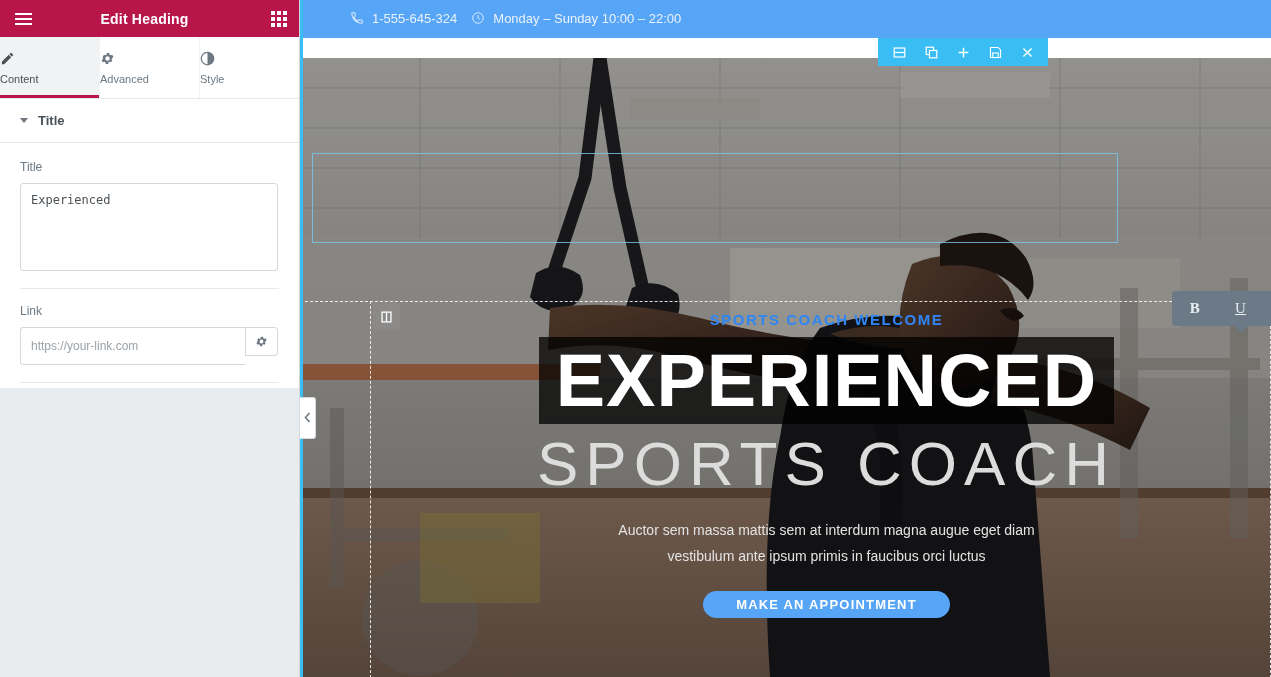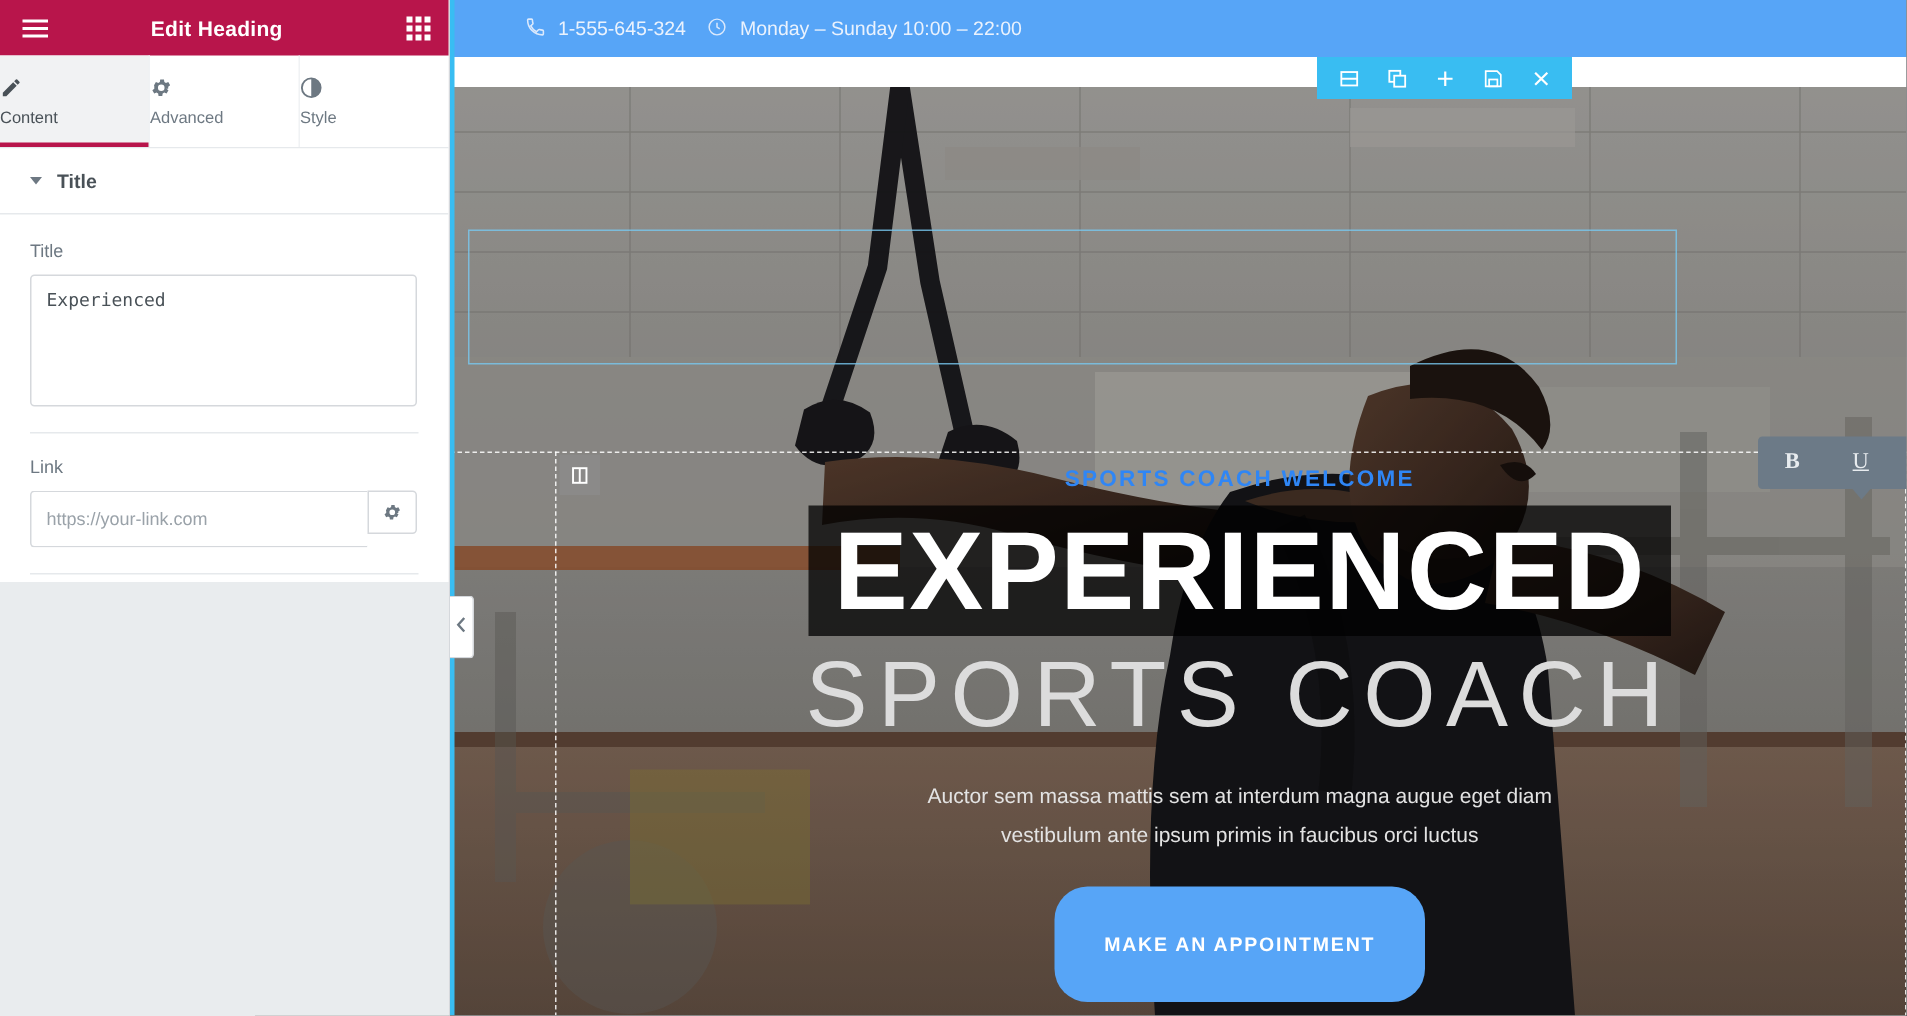--- a/index.html
+++ b/index.html
@@ -198,21 +198,21 @@
 
   .h-sub {
     font-size: 62px; font-weight: 300; letter-spacing: 7px; line-height: 1.1;
     color: #dcdcdc; margin-top: 12px;
   }
   .hero-para {
     font-size: 14px; line-height: 26px; color: #e3e3e3; margin-top: 19px;
   }
   .cta {
     display: inline-block; margin-top: 22px; background: #57a5f7; color: #fff;
-    border: none; border-radius: 22px; padding: 31px 33px;
+    border: none; border-radius: 22px; padding: 6px 33px;
     font-size: 13px; font-weight: bold; letter-spacing: 1.2px; cursor: pointer;
     font-family: "Liberation Sans", sans-serif;
   }
 
   
   .rt-toolbar {
     position: absolute; left: 872px; top: 291px; width: 137px; height: 35px;
     background: #6c7a87; border-radius: 3px; display: flex; align-items: center;
     z-index: 18;
   }

